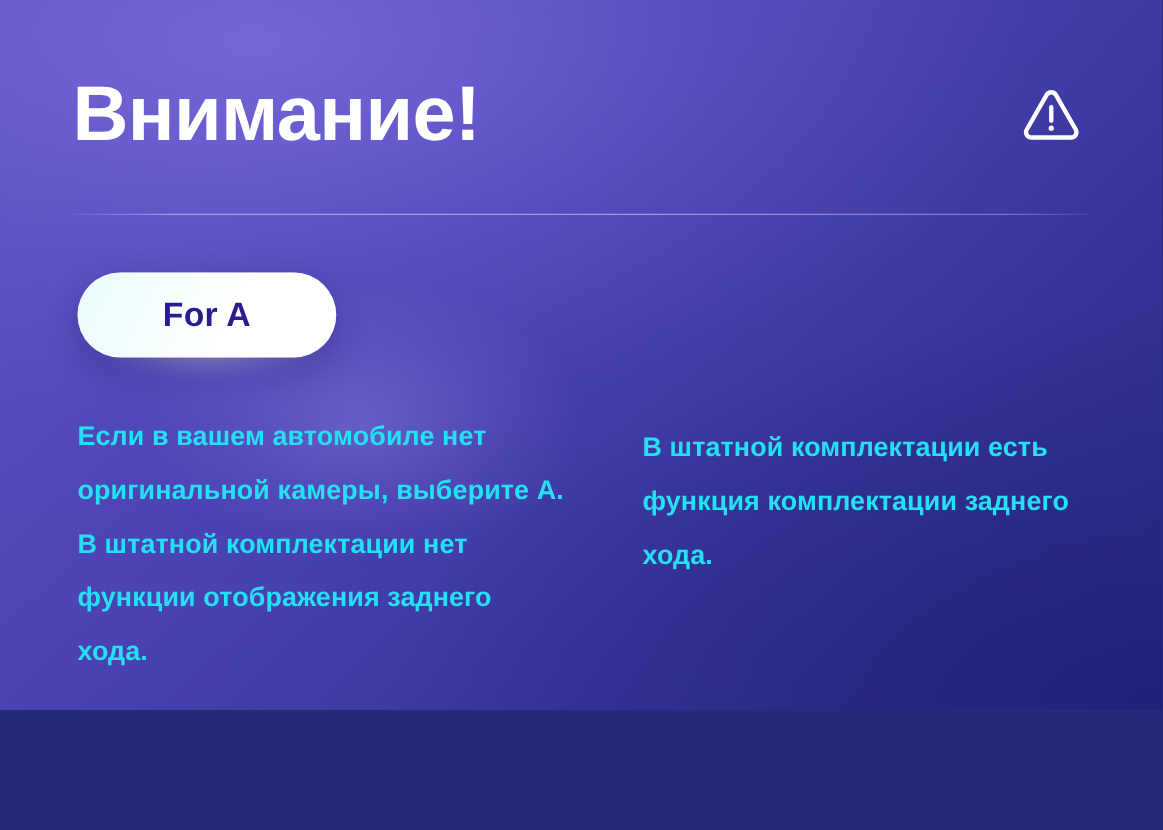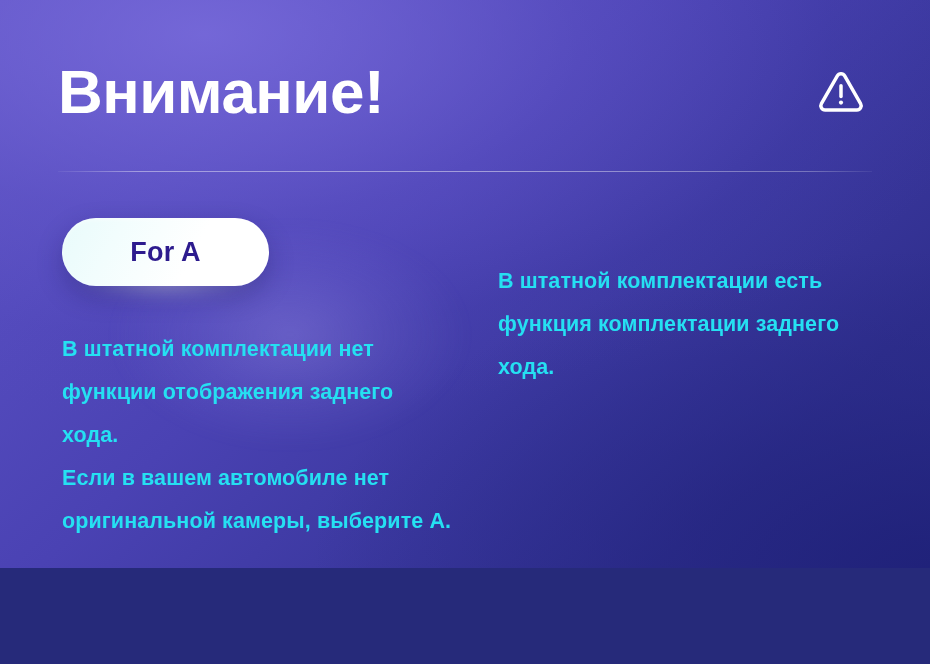--- a/index.html
+++ b/index.html
@@ -74,21 +74,22 @@
     background: linear-gradient(90deg, rgba(255,255,255,0.05) 0%, rgba(255,255,255,0.42) 10%, rgba(255,255,255,0.46) 55%, rgba(255,255,255,0.30) 92%, rgba(255,255,255,0.06) 100%);
   }
 
   
   .columns {
     position: absolute;
     left: 58px;
     top: 218px;
     right: 40px;
     display: flex;
-    gap: 0;
+    gap: 16px;
+    align-items: center;
   }
   .column {
     width: 436px;
     flex: none;
   }
 
   .pill-wrap {
     position: relative;
     width: 207px;
     margin-left: 4px;
@@ -163,22 +164,22 @@
   <div class="columns">
 
     <div class="column">
       <div class="pill-wrap">
         <div class="pill-glow"></div>
         <button class="pill">
           <span class="pill-label">For A</span>
         </button>
       </div>
       <div class="body-text">
+        <p>Если в вашем автомобиле нет оригинальной камеры, выберите A.</p>
         <p>В штатной комплектации нет функции отображения заднего хода.</p>
-        <p>Если в вашем автомобиле нет оригинальной камеры, выберите A.</p>
       </div>
     </div>
 
     <div class="column">
       <div class="body-text">
         <p>В штатной комплектации есть функция комплектации заднего хода.</p>
       </div>
     </div>
 
   </div>

